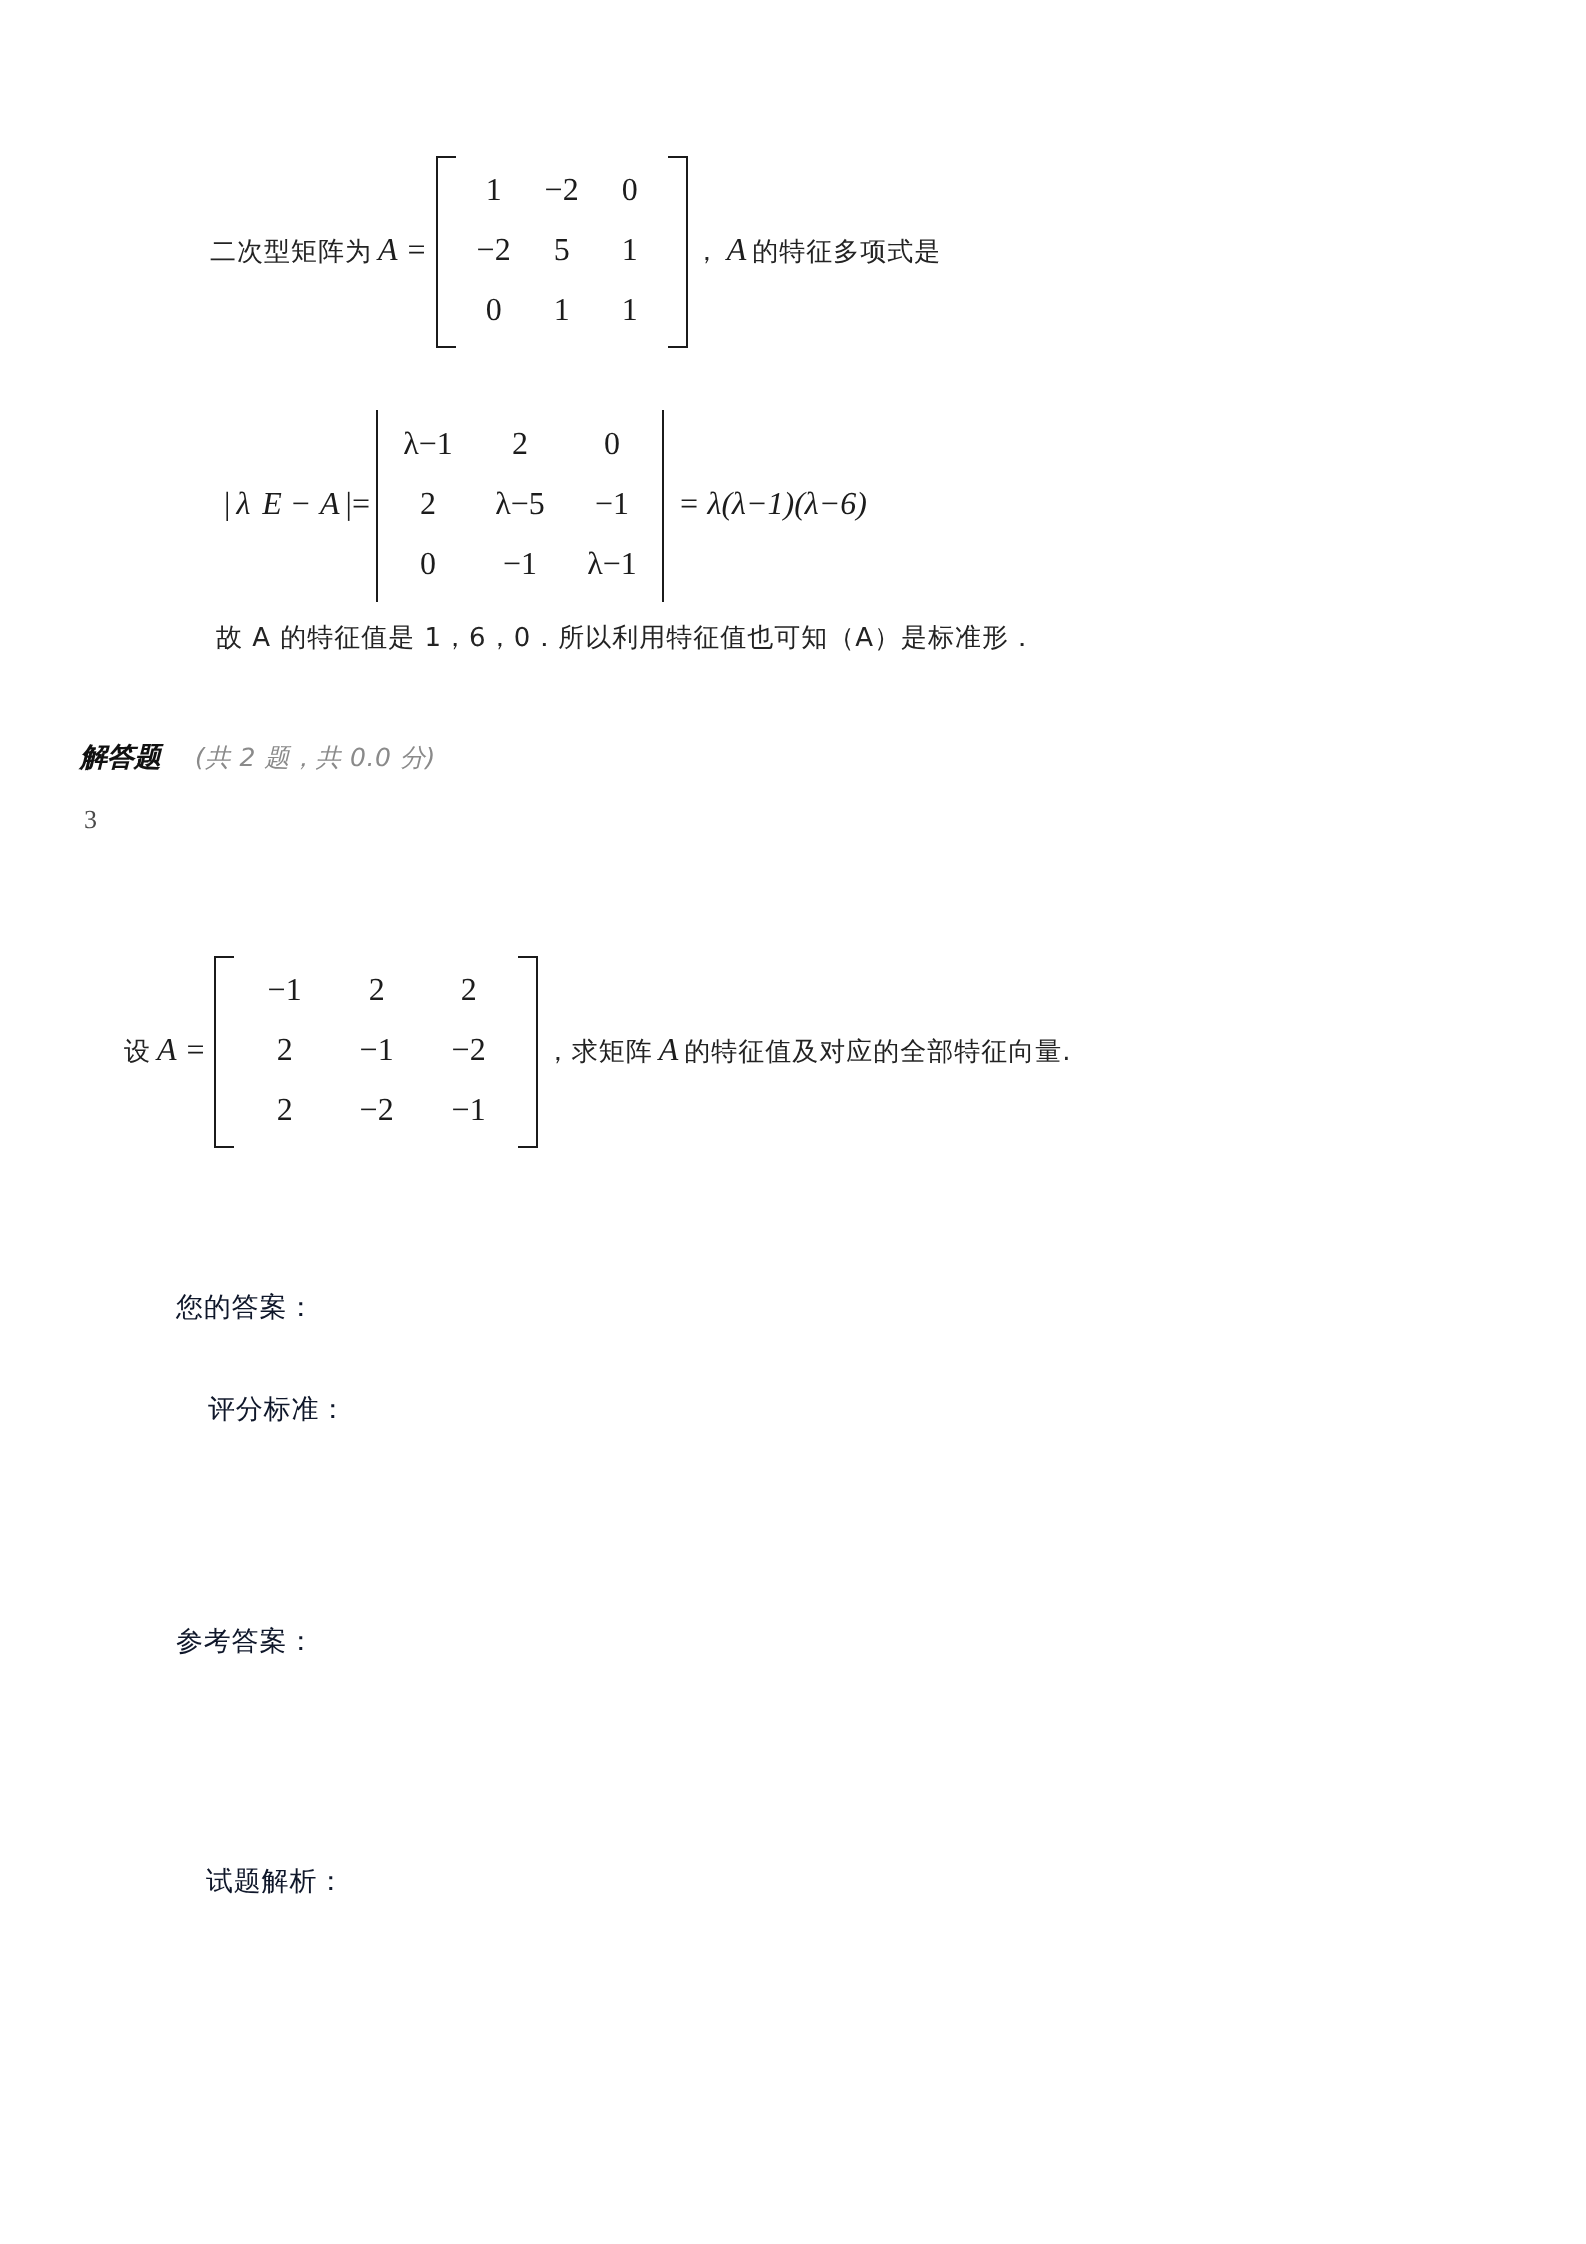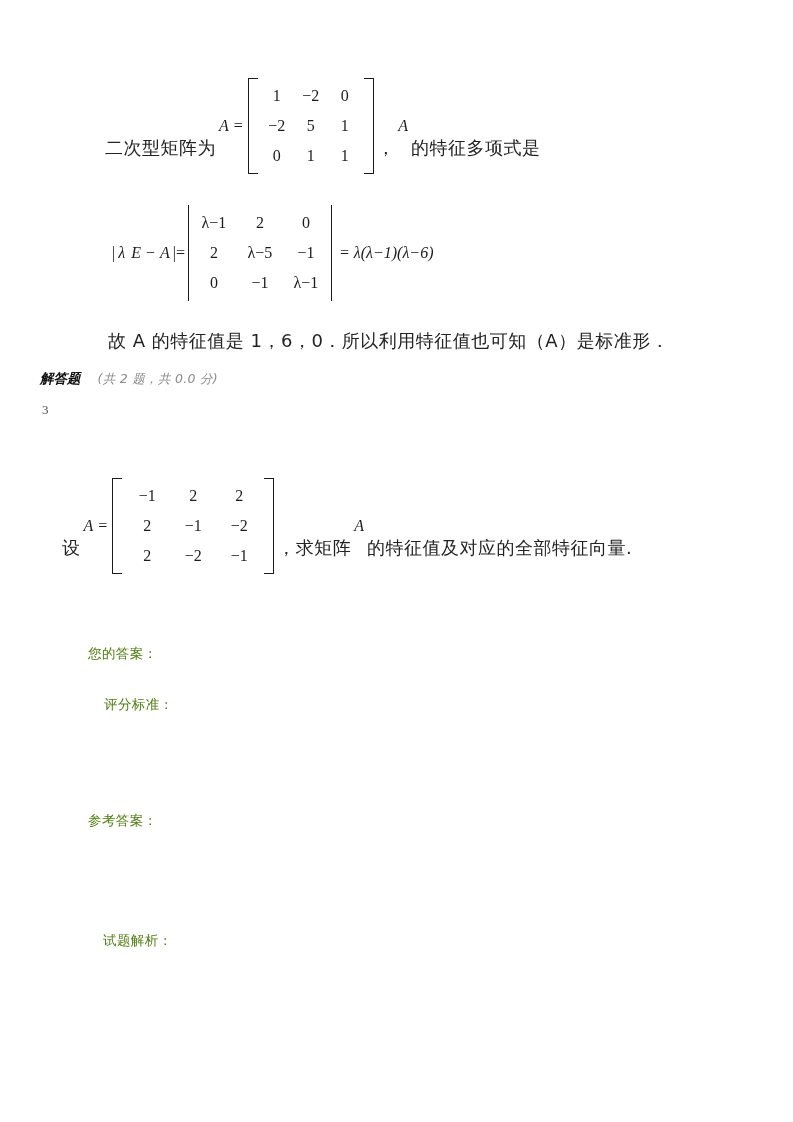--- a/index.html
+++ b/index.html
@@ -27,24 +27,23 @@
 
   
   .row {
     display: flex;
     align-items: center;
     white-space: nowrap;
   }
 
   .cn {
     font-family: "DejaVu Sans", "Liberation Sans", sans-serif;
-    font-size: 18px;
+    font-size: 13px;
     letter-spacing: 0.5px;
     color: #232323;
-    margin-top: 44px;
   }
 
   .mathvar {
     font-family: "Liberation Serif", "DejaVu Serif", serif;
     font-style: italic;
     font-size: 16px;
     padding: 0 3px;
     color: #1c1c1c;
   }
 
@@ -119,21 +118,21 @@
   }
   .qnum {
     font-family: "Liberation Serif", "DejaVu Serif", serif;
     font-size: 13px;
     color: #4a4a4a;
   }
 
   .field-label {
     font-family: Liberation Sans, sans-serif;
     font-size: 13.5px;
-    color: #4d7c0f;
+    color: #0f172a;
     letter-spacing: 0.4px;
   }
 </style>
 </head>
 <body>
 
 <div class="page">
 
   <div class="blk row" style="left:105px; top:78px;">
     <span class="cn">二次型矩阵为</span>
@@ -193,21 +192,21 @@
           <span class="cell">−1</span>
           <span class="cell">λ−1</span>
         </span>
       </span>
       <span class="bar"></span>
     </span>
 
     <span class="plain" style="font-style:italic; padding-left:4px;font-family:Liberation Serif, serif;">= λ(λ−1)(λ−6)</span>
   </div>
 
-  <div class="blk cn" style="left:108px; top:285px;text-align:center;">故 A 的特征值是 1，6，0．所以利用特征值也可知（A）是标准形．</div>
+  <div class="blk cn" style="left:108px; top:310px;text-align:center;">故 A 的特征值是 1，6，0．所以利用特征值也可知（A）是标准形．</div>
 
   <div class="blk row" style="left:40px; top:370px;font-style:italic;">
     <span class="sec-title">解答题</span>
     <span class="sec-meta">(共 2 题，共 0.0 分)</span>
   </div>
 
   <div class="blk qnum" style="left:42px; top:402px;">3</div>
 
   <div class="blk row" style="left:62px; top:478px;">
     <span class="cn">设</span>

